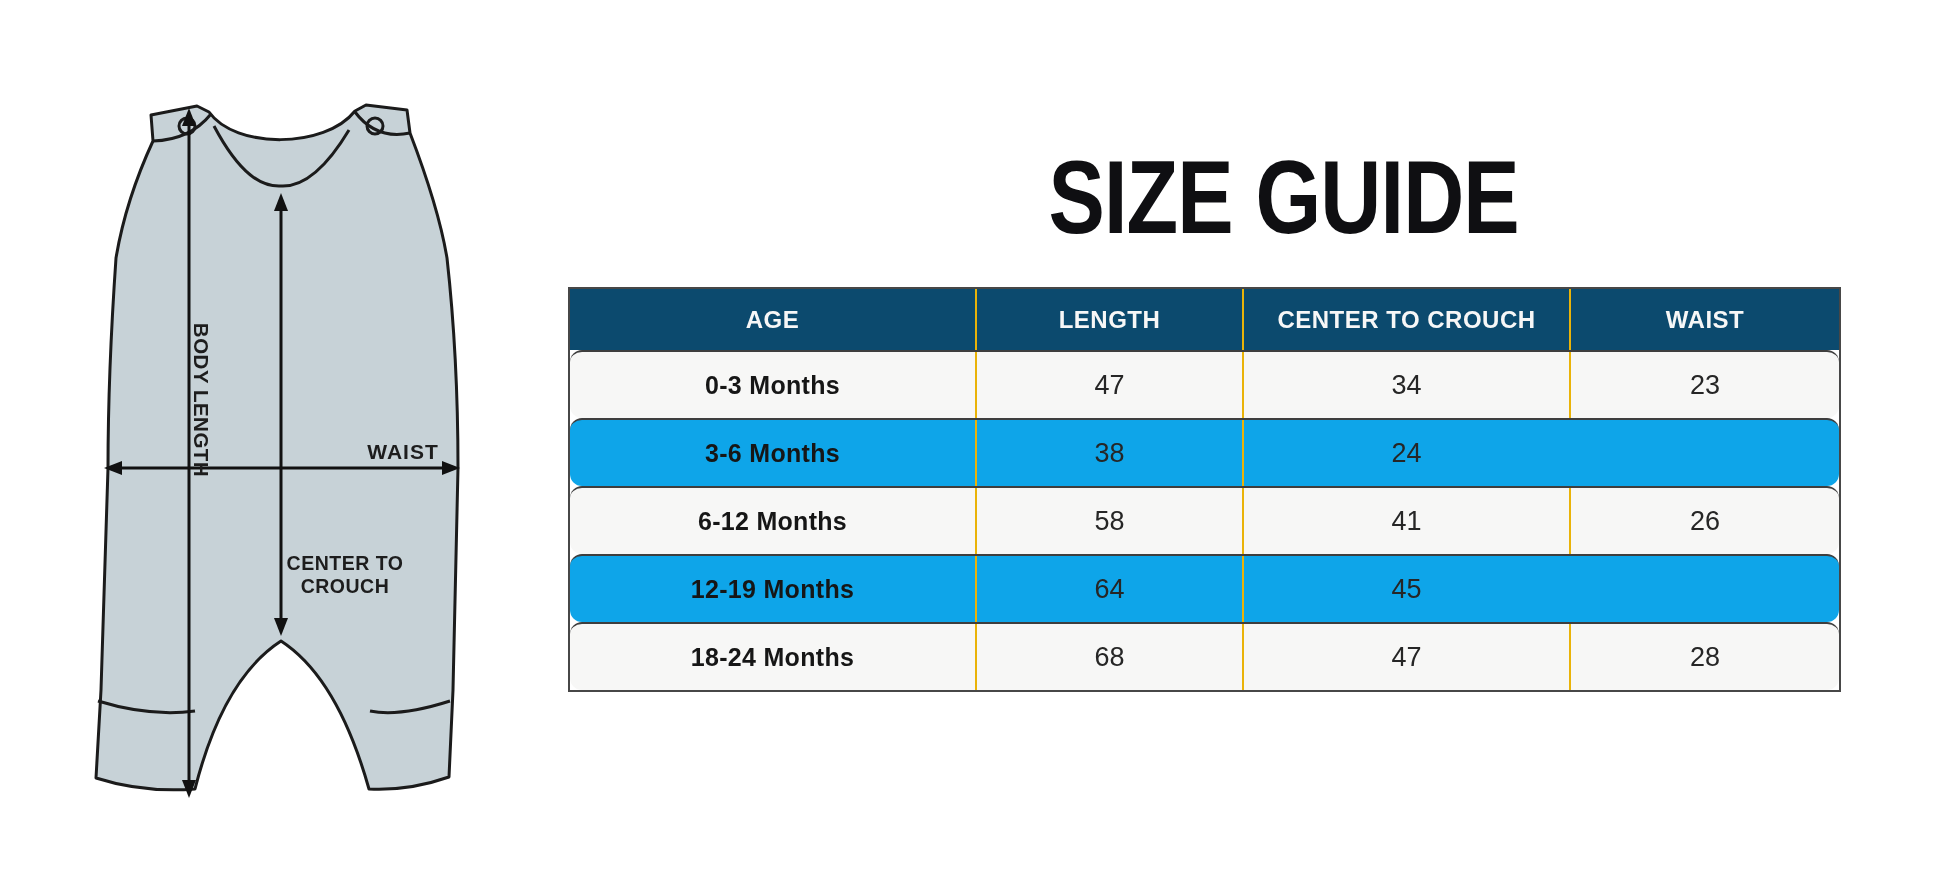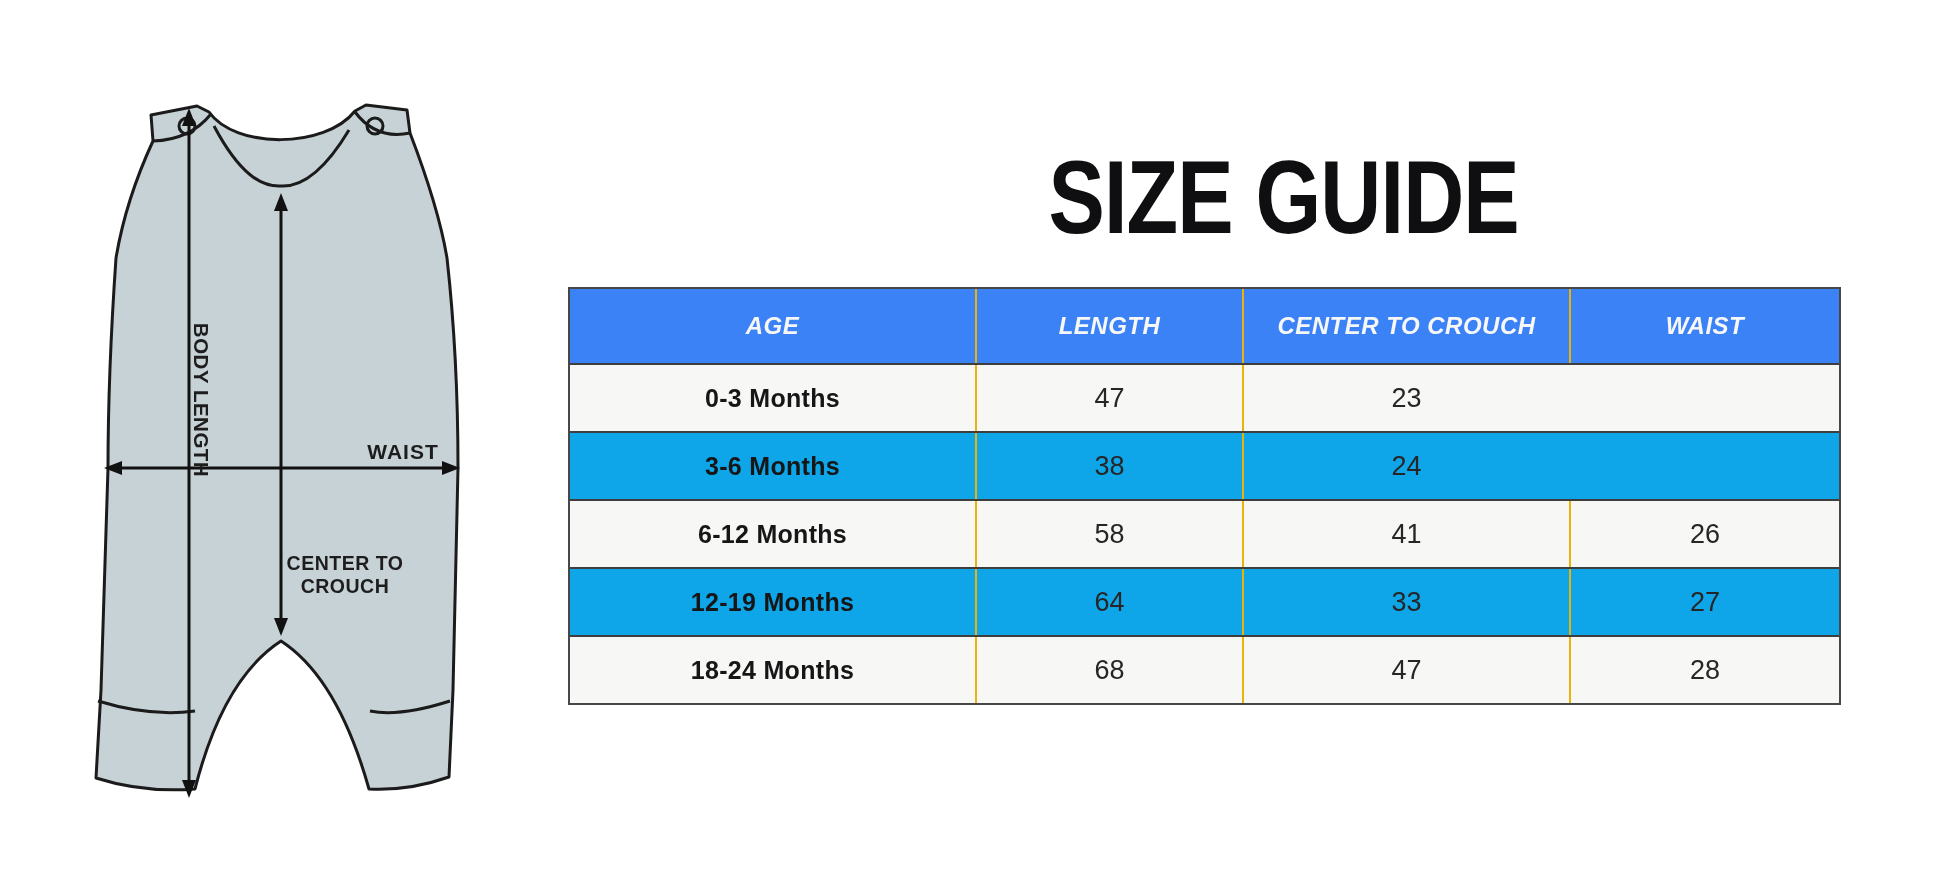--- a/index.html
+++ b/index.html
@@ -43,28 +43,28 @@
     grid-template-columns: 405fr 267fr 327fr 270fr;
   }
   .t-row + .t-row { border-top: 2px solid #3e3e3e; }
   .t-cell {
     display: flex;
     align-items: center;
     justify-content: center;
     text-align: center;
   }
   .t-cell + .t-cell { border-left: 2px solid #eab308; }
-  .t-head { background: #3b82f6; height: 74px; font-style: italic; }
+  .t-head { background: #0c4a6e; height: 61px; }
   .t-head .t-cell {
     color: #f7f7f7;
     font-weight: bold;
     font-size: 24px;
     letter-spacing: 0.5px;
   }
-  .t-body-row { height: 66px; }
+  .t-body-row { height: 66px; border-radius: 12px; }
   .t-body-row.odd  { background: #f7f7f6; }
   .t-body-row.even { background: #0ea5e9; }
   .t-cell.age {
     font-weight: bold;
     font-size: 25px;
     color: #161616;
     letter-spacing: 0.3px;
   }
   .t-cell.num {
     font-size: 27px;
@@ -147,41 +147,41 @@
     <div class="t-row t-head">
       <div class="t-cell">AGE</div>
       <div class="t-cell">LENGTH</div>
       <div class="t-cell">CENTER TO CROUCH</div>
       <div class="t-cell">WAIST</div>
     </div>
 
     <div class="t-row t-body-row odd">
       <div class="t-cell age">0-3 Months</div>
       <div class="t-cell num">47</div>
+      <div class="t-cell num">34</div>
       <div class="t-cell num">23</div>
     </div>
 
     <div class="t-row t-body-row even">
       <div class="t-cell age">3-6 Months</div>
       <div class="t-cell num">38</div>
       <div class="t-cell num">24</div>
     </div>
 
     <div class="t-row t-body-row odd">
       <div class="t-cell age">6-12 Months</div>
       <div class="t-cell num">58</div>
       <div class="t-cell num">41</div>
       <div class="t-cell num">26</div>
     </div>
 
     <div class="t-row t-body-row even">
       <div class="t-cell age">12-19 Months</div>
       <div class="t-cell num">64</div>
-      <div class="t-cell num">33</div>
-      <div class="t-cell num">27</div>
+      <div class="t-cell num">45</div>
     </div>
 
     <div class="t-row t-body-row odd">
       <div class="t-cell age">18-24 Months</div>
       <div class="t-cell num">68</div>
       <div class="t-cell num">47</div>
       <div class="t-cell num">28</div>
     </div>
 
 

